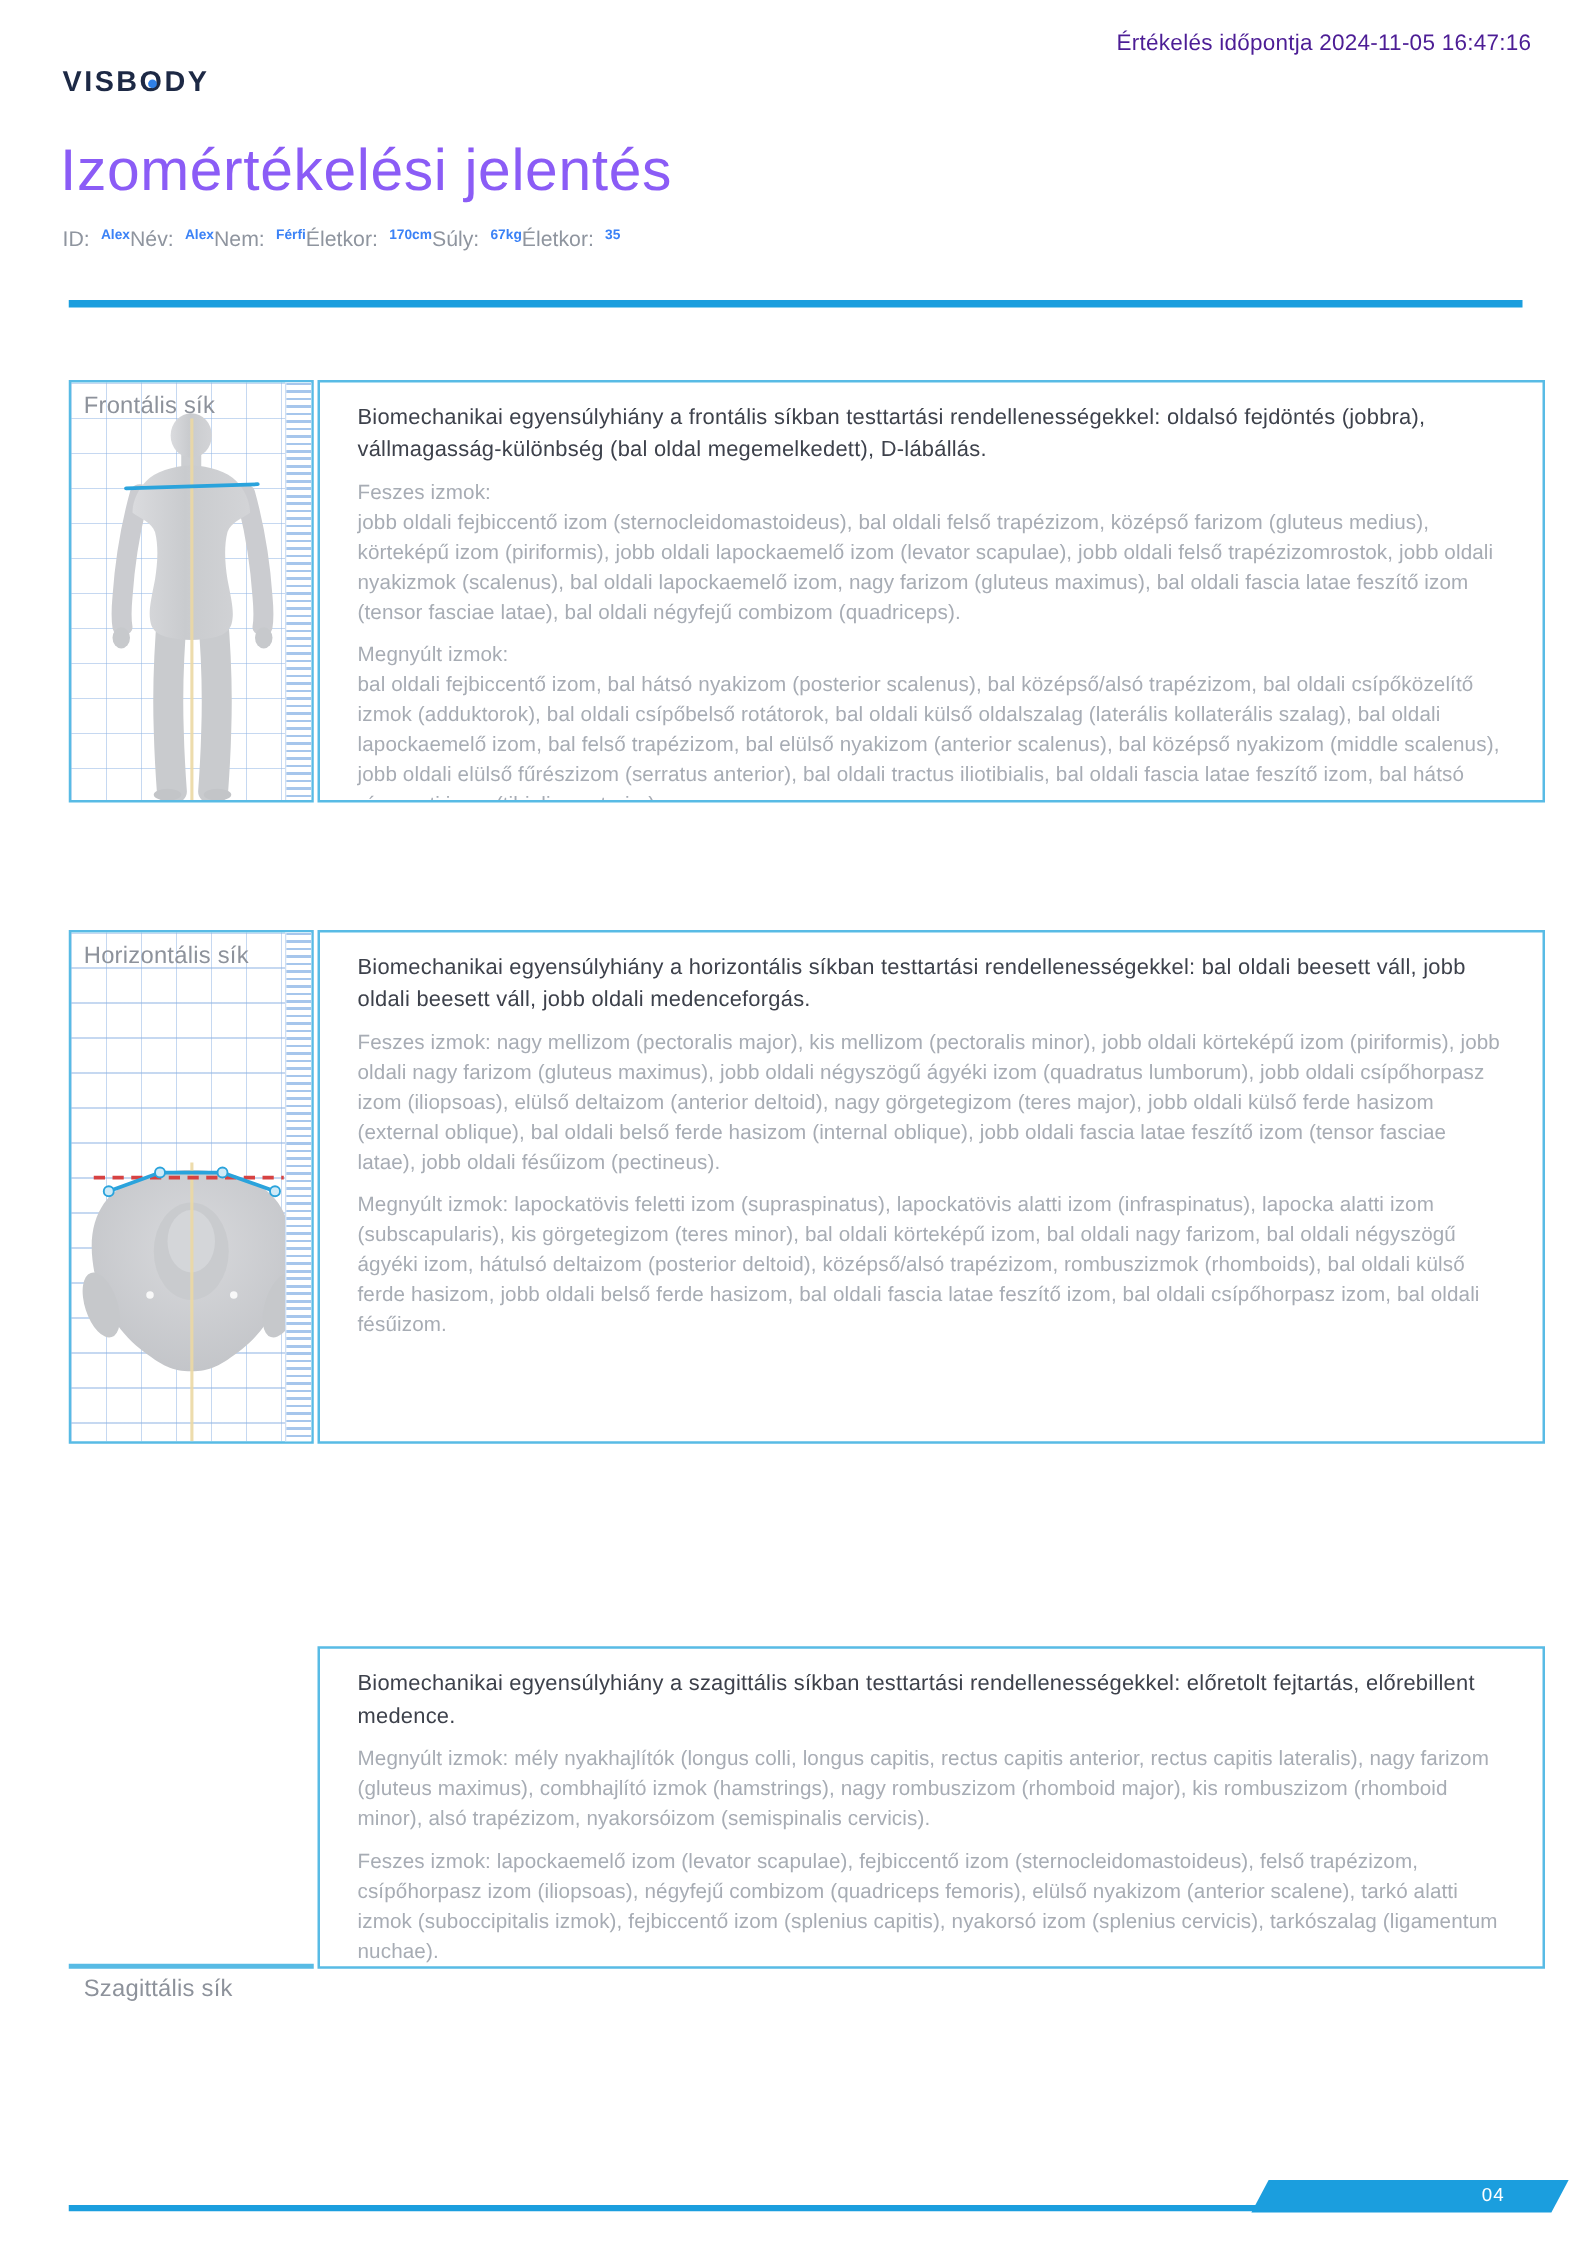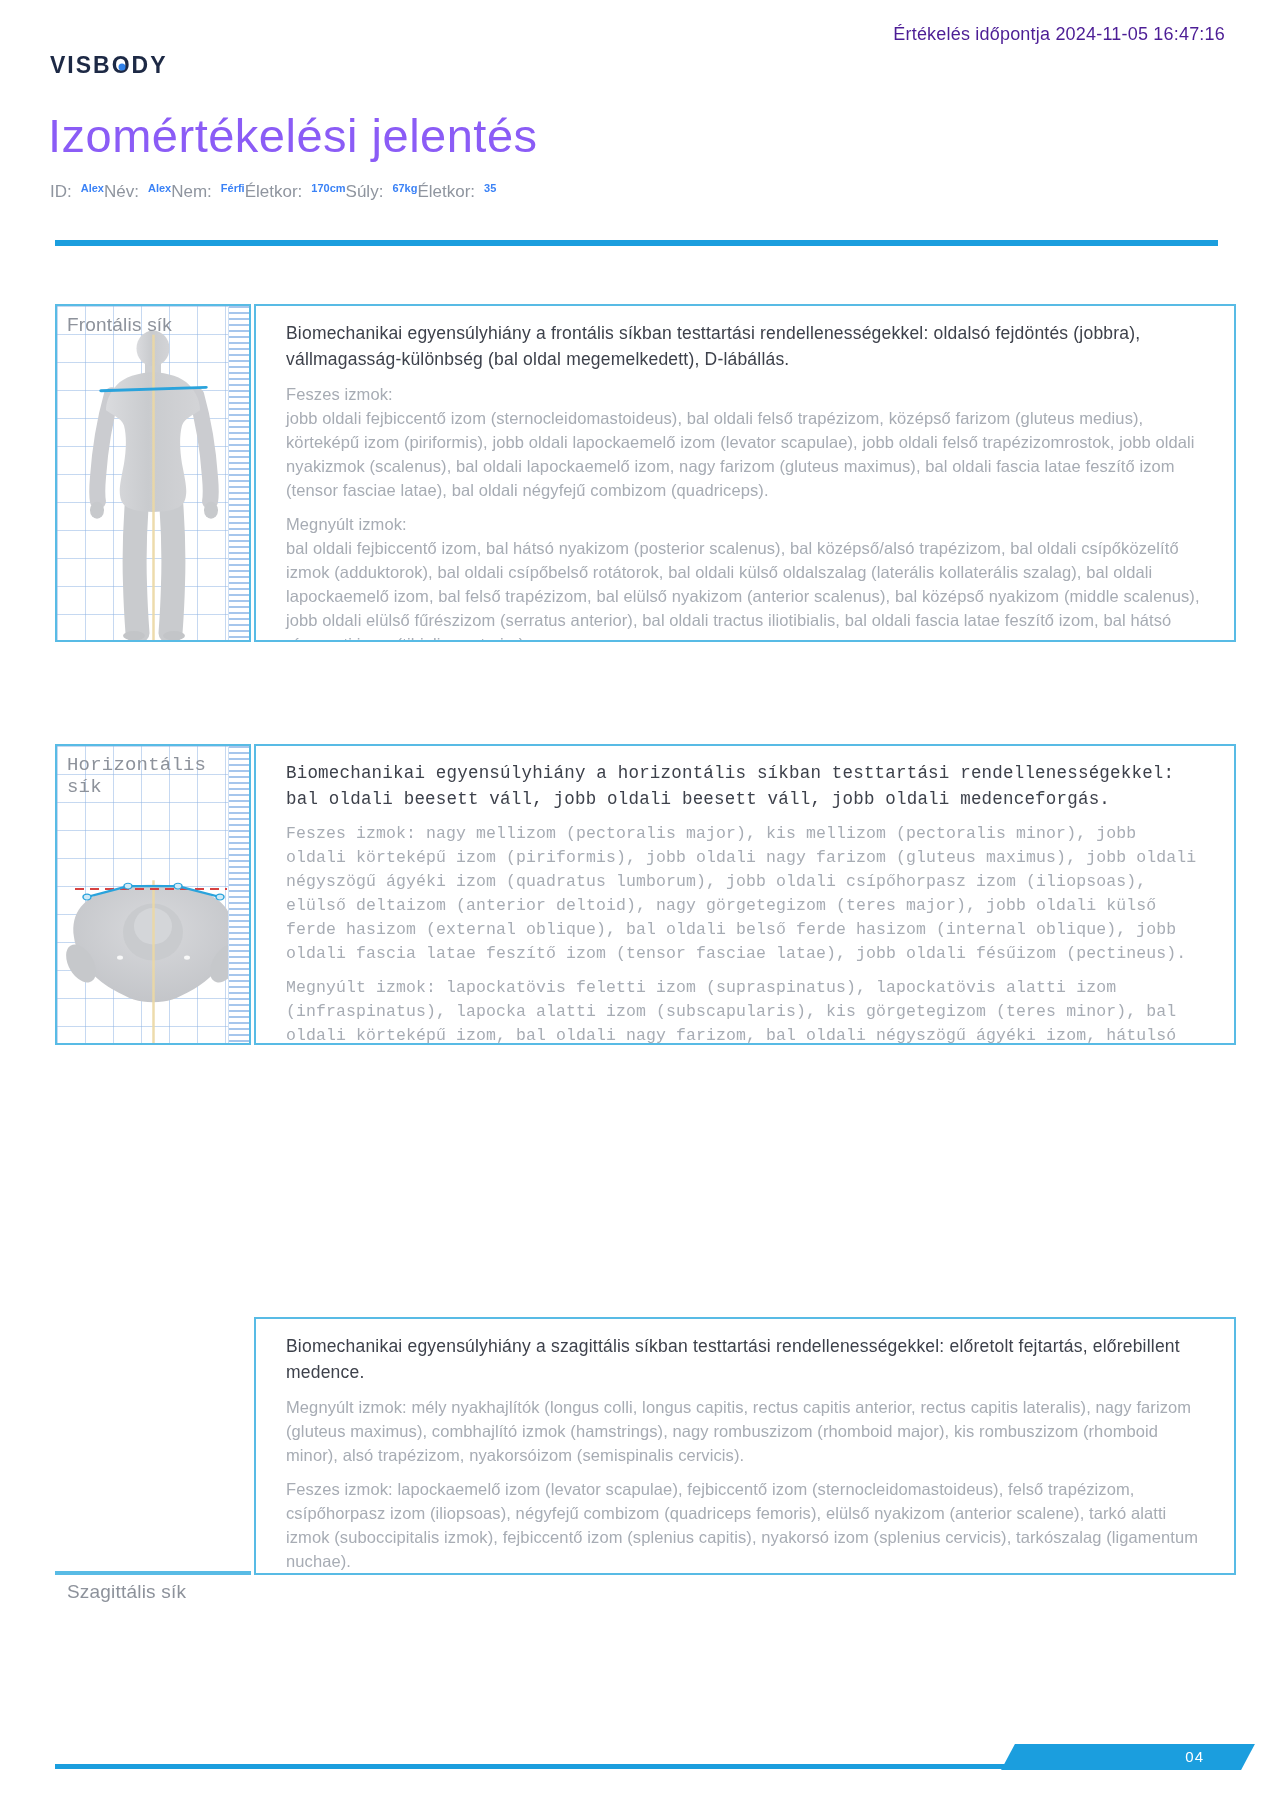--- a/index.html
+++ b/index.html
@@ -29,21 +29,21 @@
     font-size:17px;color:#8f959f;white-space:nowrap;
   }
   .pair{display:flex;gap:9px;}
   .pair .val{color:#3b82f6;font-weight:bold;font-size:11px;}
   .hr{
     position:absolute;top:240px;left:55px;width:1163px;height:6px;background:#1b9ede;
   }
   
   .section{position:absolute;left:55px;display:flex;}
   #sec1{top:304px;height:338px;}
-  #sec2{top:744px;height:301px;font-family:Liberation Mono, monospace;}
+  #sec2{top:744px;height:411px;}
   #sec3{top:1205px;height:370px;align-items:flex-end;}
   .figure-panel{
     position:relative;width:196px;border:2px solid #58bbe5;box-sizing:border-box;
     background-color:#fff;
     background-image:
       repeating-linear-gradient(to bottom, rgba(141,178,227,.50) 0 1px, transparent 1px 28px),
       repeating-linear-gradient(to right,  rgba(141,178,227,.50) 0 1px, transparent 1px 28px);
   }
   .plane-label{
     position:absolute;top:8px;left:10px;font-size:19px;color:#8d929b;

